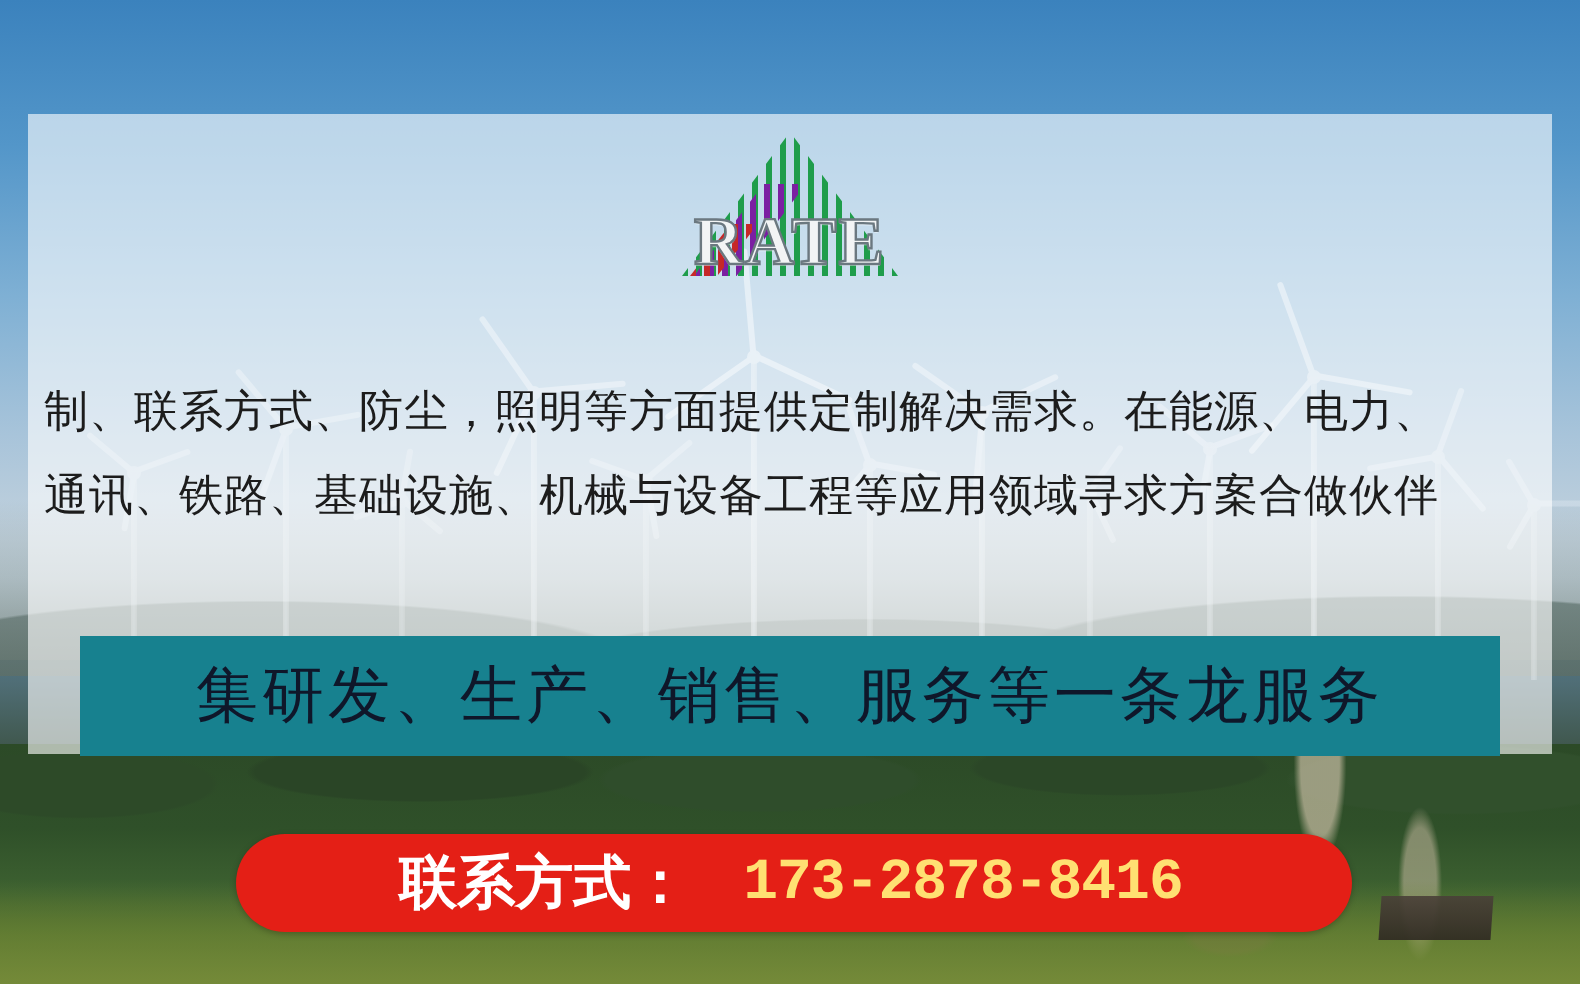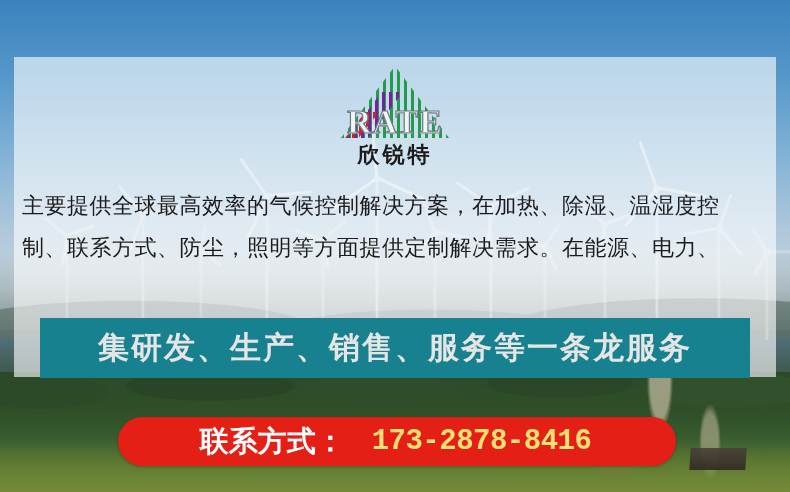--- a/index.html
+++ b/index.html
@@ -162,21 +162,21 @@
   }
   .body-text .line { display:block; }
 
   
   .teal-banner {
     position:absolute; left:40px; top:318px; width:710px; height:60px;
     background:#17818f;
     display:flex; align-items:center; justify-content:center;
   }
   .teal-banner span {
-    color:#e5e5e5; font-size:31px; font-weight:700; letter-spacing:2px;
+    color:#0f172a; font-size:31px; font-weight:400; letter-spacing:2px;
     white-space:nowrap;
   }
 
   
   .contact-pill {
     position:absolute; left:118px; top:417px; width:558px; height:49px;
     background:#e41f16; border-radius:26px;
     display:flex; align-items:center; justify-content:center;
     box-shadow: 0 1px 3px rgba(0,0,0,.25);
     gap: 24px;
@@ -298,26 +298,25 @@
 
   <div class="panel"></div>
 
   <div class="logo-wrap">
     <div class="logo-mark">
       <div class="logo-tri"></div>
       <div class="logo-slash"></div>
       <div class="logo-slash-red"></div>
       <div class="logo-word">RATE</div>
     </div>
-    <div class="logo-cn">欣锐特</div>
   </div>
 
   <div class="body-text">
-    <span class="line">主要提供全球最高效率的气候控制解决方案，在加热、除湿、温湿度控</span>
     <span class="line">制、联系方式、防尘，照明等方面提供定制解决需求。在能源、电力、</span>
+    <span class="line">通讯、铁路、基础设施、机械与设备工程等应用领域寻求方案合做伙伴</span>
   </div>
 
   <div class="teal-banner">
     <span>集研发、生产、销售、服务等一条龙服务</span>
   </div>
 
   <div class="contact-pill">
     <span class="seg label">联系方式：</span>
     <span class="seg phone">173-2878-8416</span>
   </div>

